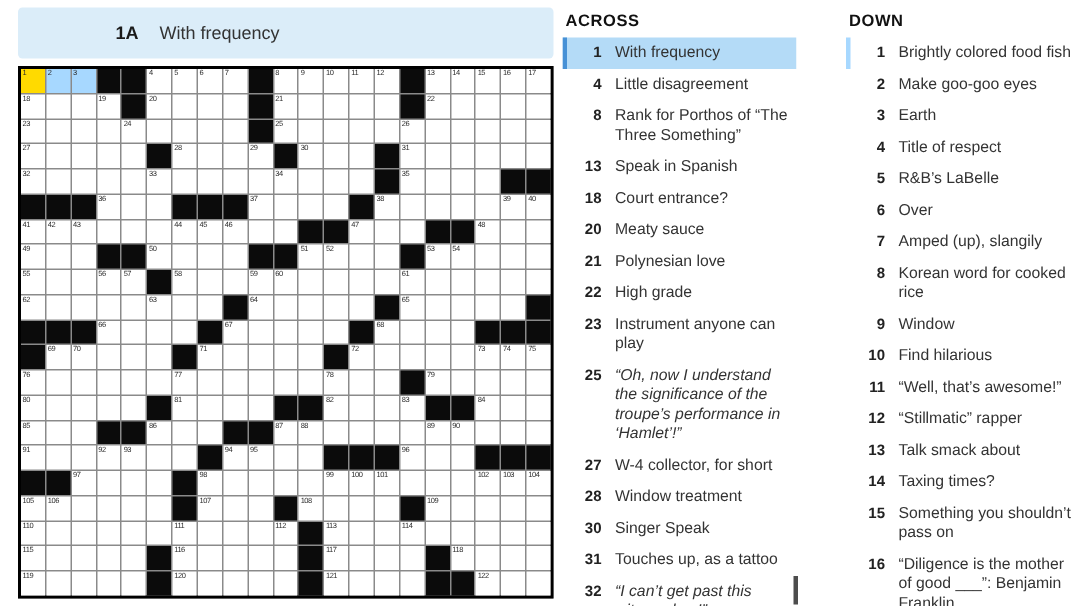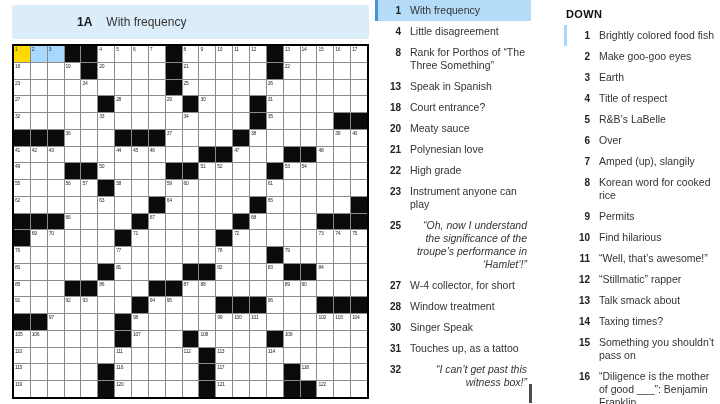--- a/index.html
+++ b/index.html
@@ -26,21 +26,21 @@
   
   .clue-col { position:absolute; top:0; height:404px; overflow:hidden; }
   #across-col { left:375px; width:156px; }
   #down-col  { left:564px; width:158px; }
   .list-title { font-size:11px; font-weight:bold; color:#111; letter-spacing:.4px;
                 margin:8px 0 5px 2px; }
   .clue-item { display:flex; padding:4px 0 4px 0; position:relative; border-left:3px solid transparent; }
   .clue-item .cnumber { width:23px; min-width:23px; text-align:right; font-size:10px;
                         font-weight:bold; color:#222; line-height:13px; padding-right:0; }
   .clue-item .ctext { font-size:10.5px; line-height:13px; color:#333; padding-left:9px; padding-right:4px; }
-  .clue-item.italic .ctext { font-style:italic;text-align:right; }
+  .clue-item.italic .ctext { font-style:italic; }
   .clue-item.selected { border-left-width:3px; }
   .clue-item.active { border-left-width:3px; }
 
   
   #across-scroll-thumb { position:absolute; left:529px; top:384px; width:3px; height:19px;
                          background:#4d4d4d; }
 </style>
 </head>
 <body>
 
@@ -733,20 +733,21 @@
       <div class="cell black"></div>
       <div class="cell black"></div>
       <div class="cell">
         <span class="cnum">122</span>
       </div>
       <div class="cell"></div>
       <div class="cell"></div>
     </div>
 
   <div id="across-col" class="clue-col">
+    <div class="list-title">ACROSS</div>
     <div class="list-body" id="across-body">
         <div class="clue-item selected" style="background: rgb(180, 219, 247); border-left-color: rgb(71, 145, 214);">
           <span class="cnumber">1</span>
           <span class="ctext">With frequency</span>
         </div>
         <div class="clue-item">
           <span class="cnumber">4</span>
           <span class="ctext">Little disagreement</span>
         </div>
         <div class="clue-item">
@@ -836,21 +837,21 @@
         <div class="clue-item">
           <span class="cnumber">7</span>
           <span class="ctext">Amped (up), slangily</span>
         </div>
         <div class="clue-item">
           <span class="cnumber">8</span>
           <span class="ctext">Korean word for cooked rice</span>
         </div>
         <div class="clue-item">
           <span class="cnumber">9</span>
-          <span class="ctext">Permits</span>
+          <span class="ctext">Window</span>
         </div>
         <div class="clue-item">
           <span class="cnumber">10</span>
           <span class="ctext">Find hilarious</span>
         </div>
         <div class="clue-item">
           <span class="cnumber">11</span>
           <span class="ctext">“Well, that’s awesome!”</span>
         </div>
         <div class="clue-item">

